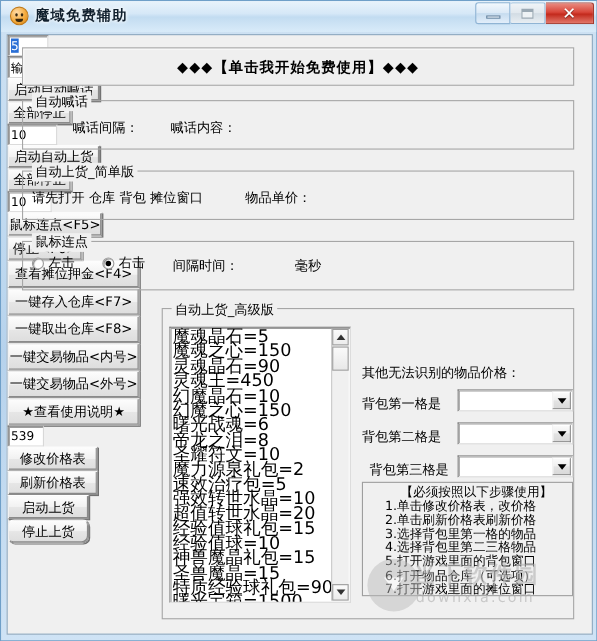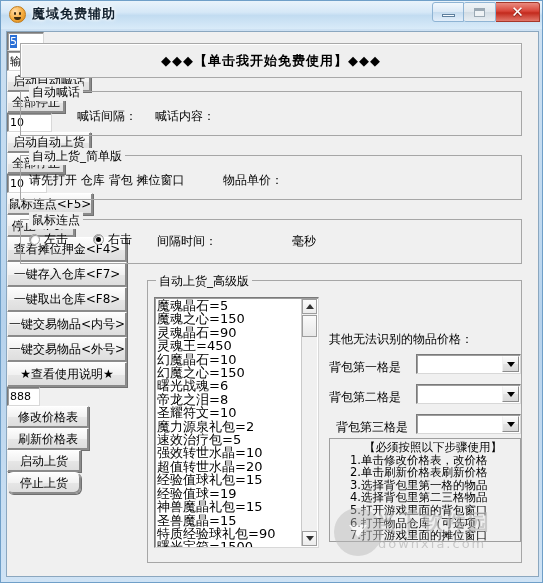--- a/index.html
+++ b/index.html
@@ -153,21 +153,21 @@
     position:absolute;
     background:#ffffff;
     border:1px solid #7a7a7a;
     border-right-color:#d8d8d8;border-bottom-color:#d8d8d8;
     box-shadow:inset 1px 1px 0 #9d9d9d;
     box-sizing:border-box;
     overflow:hidden;
   }
   .listbox .items{
     position:absolute;left:2px;top:1px;right:18px;
-    font-size:13px;line-height:13.4px;color:#000;
+    font-size:16px;line-height:13.4px;color:#000;
     white-space:nowrap;
   }
   .vscroll{
     position:absolute;right:1px;top:1px;bottom:1px;width:16px;
     background:#f0f0f0;
     border-left:1px solid #c9c9c9;
     box-sizing:border-box;
   }
   .vscroll .sb-btn{
     position:absolute;left:0;right:0;height:15px;
@@ -255,21 +255,21 @@
       </div>
     </div>
 
     <div class="client">
 
       <div class="banner" style="left:13px;top:11px;width:502px;height:35px;">◆◆◆【单击我开始免费使用】◆◆◆</div>
 
       <div class="grp" style="left:13px;top:59px;width:502px;height:45px;">
         <div class="grp-title">自动喊话</div>
       </div>
-      <div class="lbl" style="left:30px;top:76px;padding-left:40px;">喊话间隔：</div>
+      <div class="lbl" style="left:19px;top:76px;padding-left:40px;">喊话间隔：</div>
       <div class="field" style="left:99px;top:72px;width:37px;height:19px;">
         <span class="sel">5</span>
       </div>
       <div class="lbl" style="left:148px;top:76px;">喊话内容：</div>
       <div class="field" style="left:225px;top:72px;width:126px;height:20px;">输入喊话内容，可超出输入</div>
       <div class="btn" style="left:360px;top:71px;width:84px;height:21px;">启动自动喊话</div>
       <div class="btn" style="left:452px;top:71px;width:58px;height:21px;">全部停止</div>
 
       <div class="grp" style="left:13px;top:123px;width:502px;height:45px;">
         <div class="grp-title">自动上货_简单版</div>
@@ -286,21 +286,21 @@
       <div class="radio" style="left:22px;top:199px;">
         <span class="dot"></span>
         <span>左击</span>
       </div>
       <div class="radio on" style="left:86px;top:199px;">
         <span class="dot"></span>
         <span>右击</span>
       </div>
       <div class="lbl" style="left:150px;top:201px;">间隔时间：</div>
       <div class="field" style="left:215px;top:197px;width:40px;height:19px;">10</div>
-      <div class="lbl" style="left:261px;top:201px;margin-left:24px;">毫秒</div>
+      <div class="lbl" style="left:261px;top:201px;">毫秒</div>
       <div class="btn" style="left:348px;top:196px;width:86px;height:22px;">鼠标连点&lt;F5&gt;</div>
       <div class="btn" style="left:442px;top:196px;width:68px;height:22px;">停止&lt;F6&gt;</div>
 
       <div class="btn" style="left:13px;top:276px;width:120px;height:25px;">查看摊位押金&lt;F4&gt;</div>
       <div class="btn" style="left:13px;top:313px;width:120px;height:25px;">一键存入仓库&lt;F7&gt;</div>
       <div class="btn" style="left:13px;top:350px;width:120px;height:25px;">一键取出仓库&lt;F8&gt;</div>
       <div class="btn" style="left:13px;top:387px;width:120px;height:25px;">一键交易物品&lt;内号&gt;</div>
       <div class="btn" style="left:13px;top:424px;width:120px;height:25px;">一键交易物品&lt;外号&gt;</div>
       <div class="btn" style="left:13px;top:495px;width:120px;height:25px;">★查看使用说明★</div>
 
@@ -317,39 +317,39 @@
             <div>幻魔晶石=10</div>
             <div>幻魔之心=150</div>
             <div>曙光战魂=6</div>
             <div>帝龙之泪=8</div>
             <div>圣耀符文=10</div>
             <div>魔力源泉礼包=2</div>
             <div>速效治疗包=5</div>
             <div>强效转世水晶=10</div>
             <div>超值转世水晶=20</div>
             <div>经验值球礼包=15</div>
-            <div>经验值球=19</div>
+            <div>经验值球=10</div>
             <div>神兽魔晶礼包=15</div>
             <div>圣兽魔晶=15</div>
             <div>特质经验球礼包=90</div>
             <div>曙光宝箱=1500</div>
           </div>
         <div class="vscroll">
           <div class="sb-btn sb-up">
               <span class="tri-up"></span>
             </div>
           <div class="thumb"></div>
           <div class="sb-btn sb-dn">
               <span class="tri-dn"></span>
             </div>
         </div>
       </div>
 
       <div class="lbl" style="left:322px;top:299px;">其他无法识别的物品价格：</div>
-      <div class="field" style="left:481px;top:294px;width:33px;height:19px;">888</div>
+      <div class="field" style="left:481px;top:294px;width:33px;height:19px;">539</div>
 
       <div class="lbl" style="left:322px;top:327px;">背包第一格是</div>
       <div class="combo" style="left:409px;top:322px;width:105px;height:20px;">
         <div class="arrowbox">
             <span class="caret"></span>
           </div>
       </div>
 
       <div class="lbl" style="left:322px;top:357px;">背包第二格是</div>
       <div class="combo" style="left:409px;top:352px;width:105px;height:20px;">

